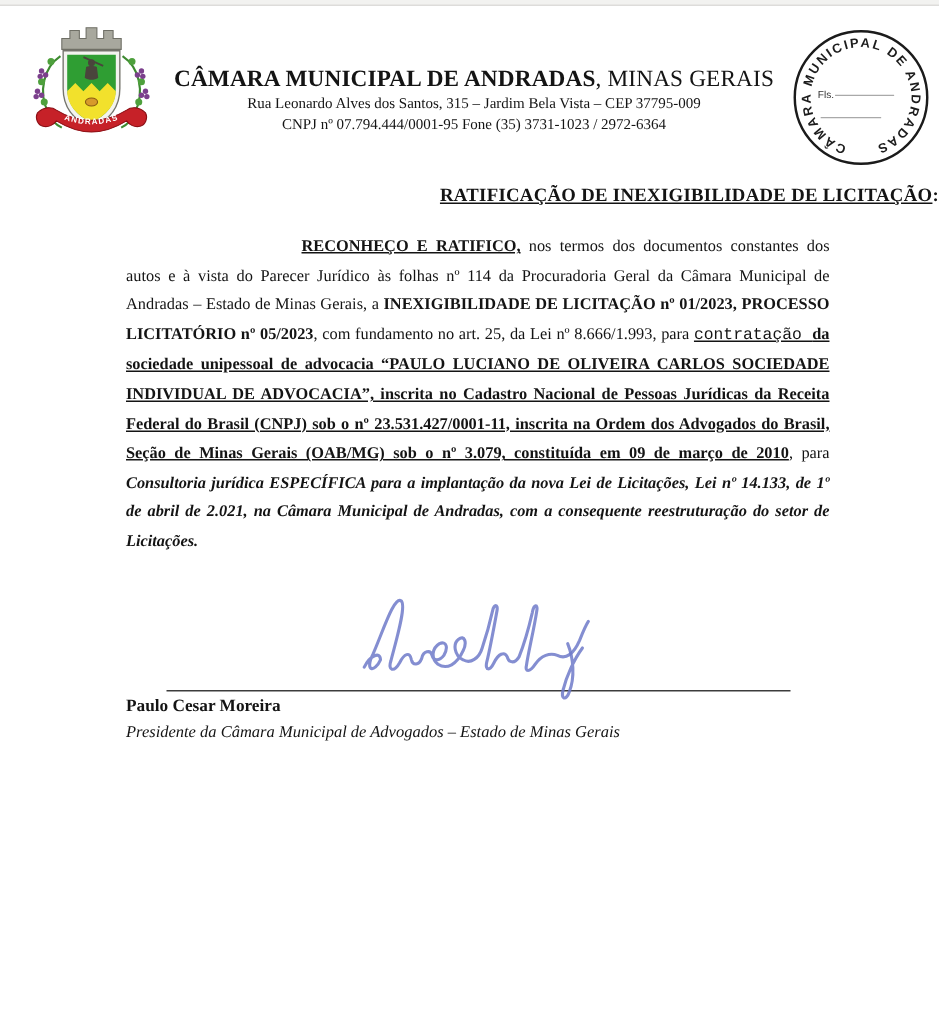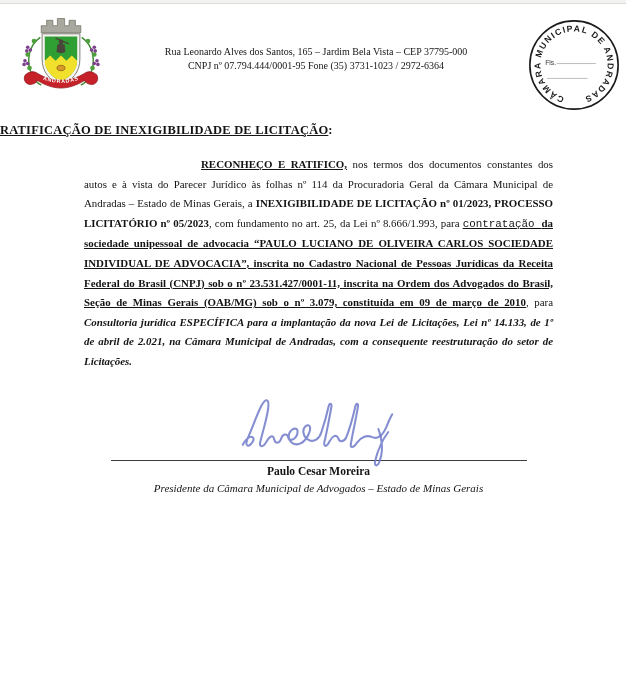--- a/index.html
+++ b/index.html
@@ -11,33 +11,33 @@
   .header { display:flex; align-items:flex-start; padding:8px 4px 0 16px; height:106px; }
   .crest  { width:90px; height:90px; flex:0 0 auto; margin-top:2px; }
   .head-center { flex:1 1 auto; text-align:center; padding-top:32px; min-width:0; }
   .org-name { font-size:15.5px; white-space:nowrap; letter-spacing:0.1px; }
   .org-name .b { font-weight:bold; }
   .org-addr, .org-cnpj { font-size:10px; line-height:13px; margin-top:1px; white-space:nowrap; }
   .stamp { width:96px; height:96px; flex:0 0 auto; margin-top:5px; }
   .stamp-ring-text { font-family:"Liberation Sans", sans-serif; font-weight:bold; font-size:9px; letter-spacing:1.4px; fill:#1c1c1c; }
   .stamp-fls { font-family:"Liberation Sans", sans-serif; font-size:7px; fill:#333; }
 
-  .doc-title { margin-top:13px; text-align:left; font-size:12.5px; font-weight:bold; letter-spacing:0.2px; }
+  .doc-title { margin-top:13px; text-align:right; font-size:12.5px; font-weight:bold; letter-spacing:0.2px; }
   .doc-title .u { text-decoration:underline; }
 
   .content { padding:0 73px 0 84px; }
   .p1 { margin-top:17px; font-size:10.9px; line-height:19.6px; text-align:justify; text-indent:117px; }
   .seg-b  { font-weight:bold; }
   .seg-u  { text-decoration:underline;font-family:Liberation Mono, monospace; }
   .seg-bu { font-weight:bold; text-decoration:underline; }
   .seg-bi { font-weight:bold; font-style:italic; }
 
   .dateline { margin-top:38px; font-size:10.9px; line-height:21px; text-align:justify; text-indent:117px; }
 
-  .sig-block { margin-top:18px; text-align:center; }
+  .sig-block { margin-top:18px; text-align:left; }
   .scrawl { display:block; width:172px; height:84px; margin:0 auto -14px auto; position:relative; z-index:2; }
   .sig-line { width:416px; margin:0 auto; border-top:1px solid #3c3c3c; height:0; }
   .sig-name { margin-top:4px; font-size:11.5px; font-weight:bold; }
   .sig-role { margin-top:5px; font-size:11px; font-style:italic; }
 </style>
 </head>
 <body>
 
 <div>
   <div class="top-edge"></div>
@@ -95,21 +95,22 @@
       <ellipse cx="50" cy="60" rx="4.5" ry="3" fill="#d79a2b" stroke="#8a5c12" stroke-width="0.8"></ellipse>
 
       <path stroke="#8c1016" stroke-width="0.8" d="M10,68 C14,64 20,63 24,66 C40,76 60,76 76,66 C80,63 86,64 90,68 C92,72 90,77 86,78 C82,79 78,77 76,74 C58,85 42,85 24,74 C22,77 18,79 14,78 C10,77 8,72 10,68 Z" fill="#c62128"></path>
       <path id="bannerArc" fill="none" d="M22,69 C38,79 62,79 78,69"></path>
       <text font-size="6" font-weight="bold" fill="#ffffff" letter-spacing="0.9" font-family="Liberation Sans, sans-serif">
         <textPath href="#bannerArc" startOffset="50%" text-anchor="middle">ANDRADAS</textPath>
       </text>
     </svg>
 
     <div class="head-center">
-      <div class="org-addr">Rua Leonardo Alves dos Santos, 165 – Jardim Bela Vista – CEP 37795-000</div>
+      <div class="org-name"><span class="b">CÂMARA MUNICIPAL DE ANDRADAS</span><span>, MINAS GERAIS</span></div>
+      <div class="org-addr">Rua Leonardo Alves dos Santos, 315 – Jardim Bela Vista – CEP 37795-009</div>
       <div class="org-cnpj">CNPJ nº 07.794.444/0001-95 Fone (35) 3731-1023 / 2972-6364</div>
     </div>
 
     <svg class="stamp" viewBox="0 0 100 100">
       <circle cx="50" cy="50" r="46" fill="none" stroke="#1b1b1b" stroke-width="1.7"></circle>
       <path id="stampRing" fill="none" d="M50,85 A35,35 0 1 1 50.01,85"></path>
       <text class="stamp-ring-text">
         <textPath href="#stampRing" startOffset="50%" text-anchor="middle">CÂMARA MUNICIPAL DE ANDRADAS</textPath>
       </text>
       <text class="stamp-fls" x="20" y="50">Fls.</text>

